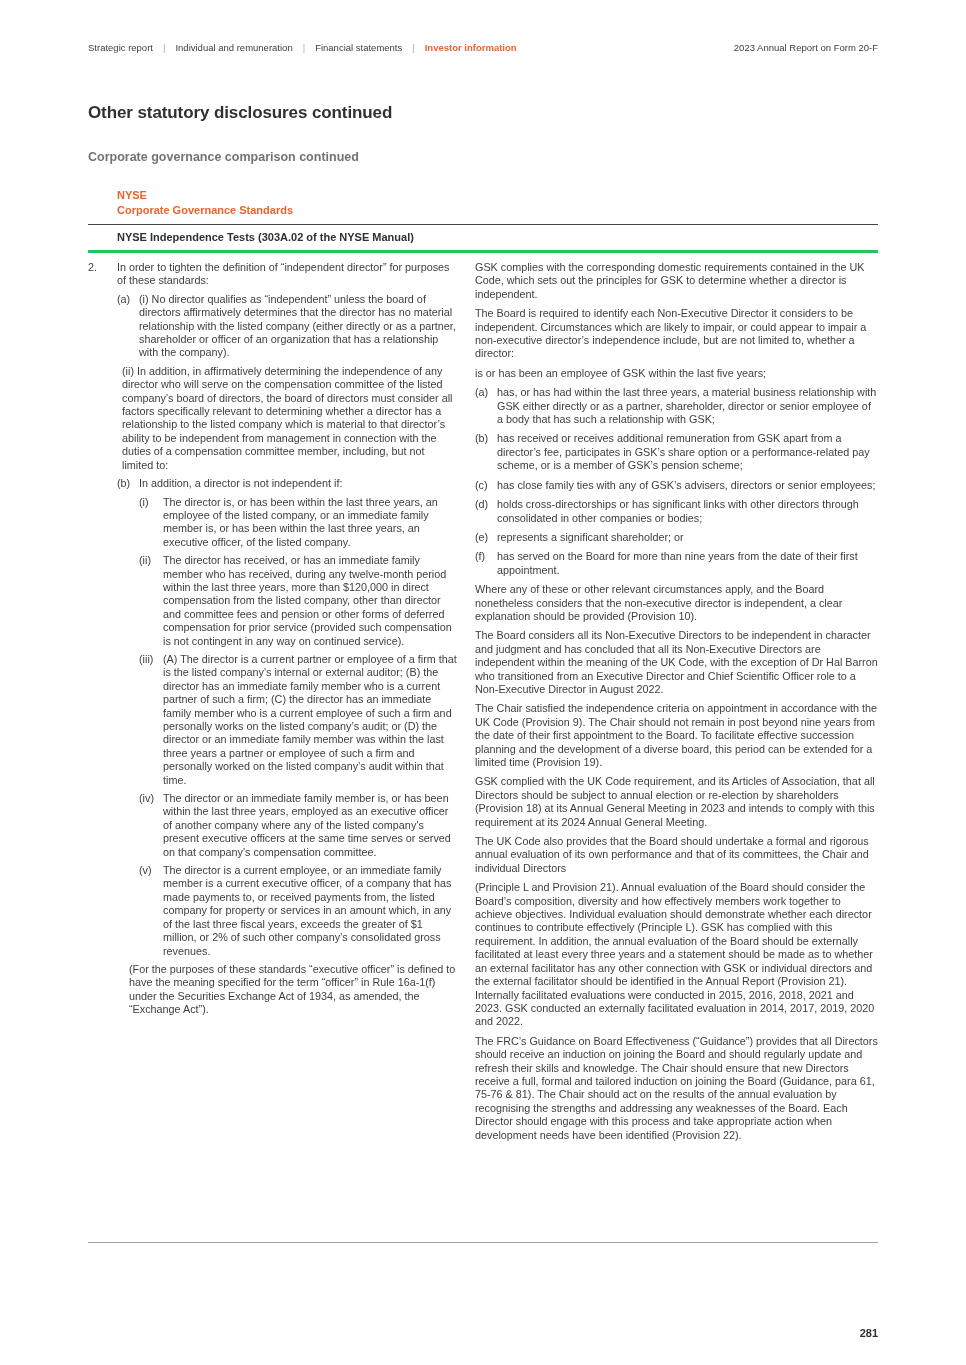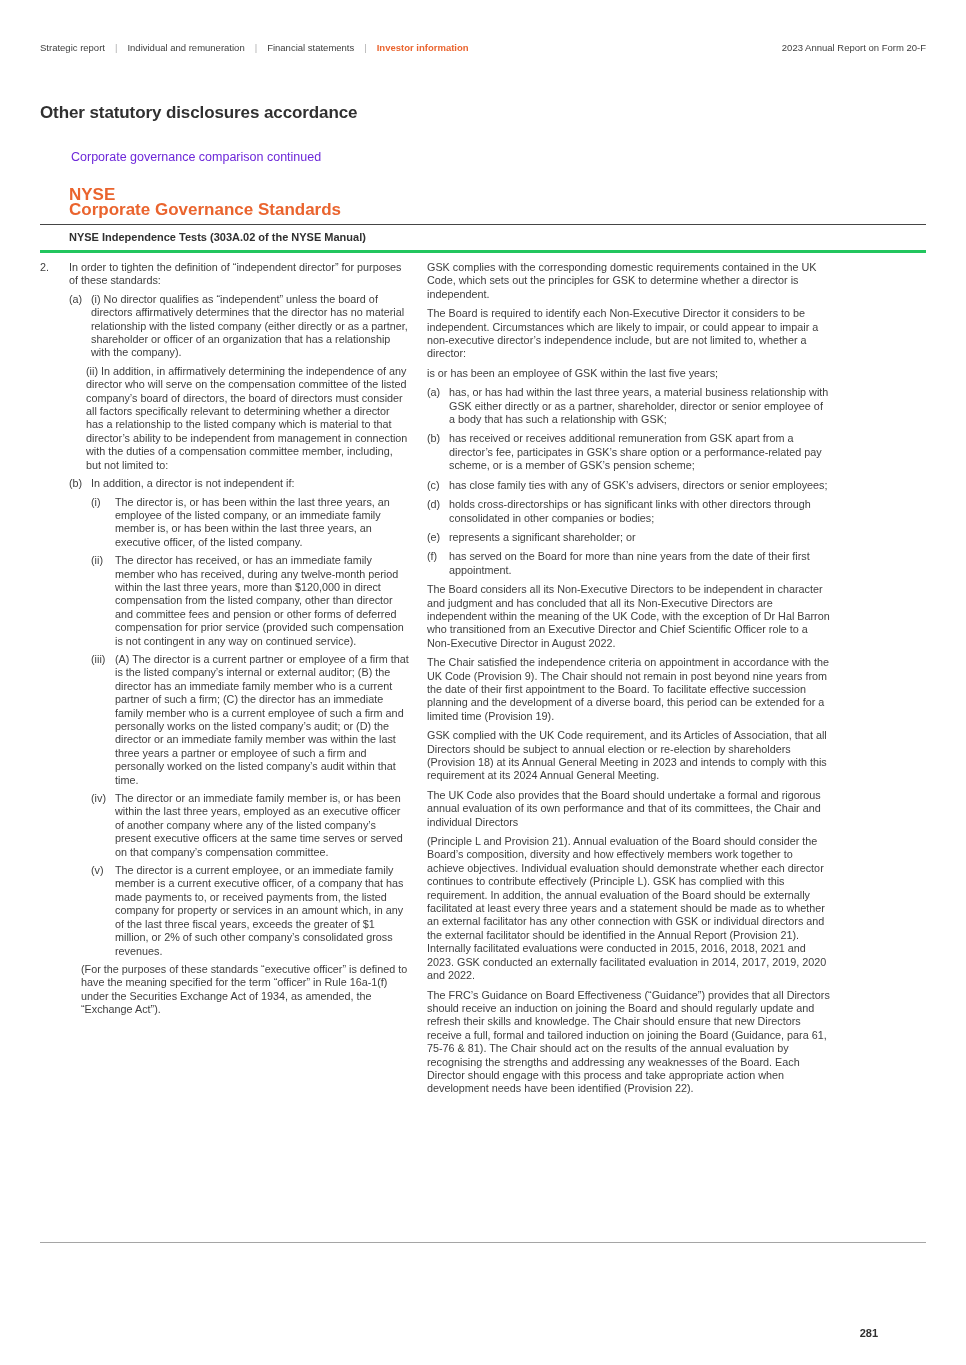--- a/index.html
+++ b/index.html
@@ -2,64 +2,64 @@
 <html style="--accent: #ea642e;"><head>
 <meta charset="utf-8">
 <style>
   * { margin:0; padding:0; box-sizing:border-box; }
   html,body { background:#ffffff; }
   body {
     width:966px; height:1365px; position:relative; overflow:hidden;
     font-family:"Liberation Sans","DejaVu Sans",sans-serif;
     color:#3e3e3e; -webkit-font-smoothing:antialiased;
   }
-  .page { padding:0 40px; }
+  .page { padding:0 88px; }
 
   
   .top-nav {
     padding-top:42px; display:flex; justify-content:space-between;
     font-size:9.5px; color:#3e3e3e; align-items:baseline;
   }
   .nav-left { display:flex; gap:10px; align-items:baseline; }
   .nav-item { cursor:pointer; }
   .nav-item.active { color:var(--accent); font-weight:bold; }
   .nav-sep { color:#b0b0b0; }
   .report-title { font-size:9.5px; color:#3e3e3e; }
 
   
   h1.page-title { margin-top:50px; font-size:17px; font-weight:600; color:#303030; letter-spacing:-0.1px; }
-  h2.page-subtitle { margin-top:27px; font-size:12.5px; font-weight:normal; color:#6d28d9;margin-left:31px; }
+  h2.page-subtitle { margin-top:27px; font-size:12.5px; font-weight:bold; color:#737373; }
 
   
   .gov-table { margin-top:24px; }
   .table-head {
     display:grid; grid-template-columns:369px 403px; column-gap:18px;
     border-bottom:1.5px solid #454545; padding-bottom:7px;
   }
-  .col-head { color:var(--accent); font-weight:bold; font-size:17px; line-height:14.5px; }
+  .col-head { color:var(--accent); font-weight:bold; font-size:11px; line-height:14.5px; }
   .col-head.left { padding-left:29px; }
   .section-row {
     padding:6px 0 7px 29px; font-size:11px; font-weight:bold; color:#303030;
     border-bottom:3px solid #22c55e;
   }
   .table-body {
     display:grid; grid-template-columns:369px 403px; column-gap:18px;
     padding-top:8px; padding-bottom:18px; min-height:990px;
     border-bottom:1px solid #a5a5a5;
     align-items:start;
   }
   .col-left, .col-right { font-size:10.8px; line-height:13.4px; color:#3e3e3e; }
 
   
   .block { margin-bottom:5px; }
   .block.item { display:flex; }
   .block.item .num { width:29px; flex:none; }
   .block.sub { display:flex; margin-left:29px; }
   .block.sub .lab { width:22px; flex:none; }
-  .block.sub-cont { margin-left:46px; }
+  .block.sub-cont { margin-left:34px; }
   .block.roman { display:flex; margin-left:51px; }
   .block.roman .lab { width:24px; flex:none; }
   .block.note { margin-left:41px; }
   .block .txt { flex:1; }
 
   
   .rblock { margin-bottom:6px; }
   .rblock.li { display:flex; }
   .rblock.li .lab { width:22px; flex:none; }
   .rblock .txt { flex:1; }
@@ -81,21 +81,21 @@
         <span class="nav-sep">|</span>
         <span class="nav-item">Individual and remuneration</span>
         <span class="nav-sep">|</span>
         <span class="nav-item">Financial statements</span>
         <span class="nav-sep">|</span>
         <span class="nav-item active">Investor information</span>
       </nav>
     <div class="report-title">2023 Annual Report on Form 20-F</div>
   </header>
 
-  <h1 class="page-title">Other statutory disclosures accordance</h1>
+  <h1 class="page-title">Other statutory disclosures continued</h1>
   <h2 class="page-subtitle">Corporate governance comparison continued</h2>
 
   <div class="gov-table">
 
     <div class="table-head">
       <div class="col-head left">
         <div>NYSE</div>
         <div>Corporate Governance Standards</div>
       </div>
     </div>
@@ -171,20 +171,23 @@
           </div>
           <div class="rblock li">
             <span class="lab">(e)</span>
             <div class="txt">represents a significant shareholder; or</div>
           </div>
           <div class="rblock li">
             <span class="lab">(f)</span>
             <div class="txt">has served on the Board for more than nine years from the date of their first appointment.</div>
           </div>
           <div class="rblock p">
+            <div class="txt">Where any of these or other relevant circumstances apply, and the Board nonetheless considers that the non-executive director is independent, a clear explanation should be provided (Provision 10).</div>
+          </div>
+          <div class="rblock p">
             <div class="txt">The Board considers all its Non-Executive Directors to be independent in character and judgment and has concluded that all its Non-Executive Directors are independent within the meaning of the UK Code, with the exception of Dr Hal Barron who transitioned from an Executive Director and Chief Scientific Officer role to a Non-Executive Director in August 2022.</div>
           </div>
           <div class="rblock p">
             <div class="txt">The Chair satisfied the independence criteria on appointment in accordance with the UK Code (Provision 9). The Chair should not remain in post beyond nine years from the date of their first appointment to the Board. To facilitate effective succession planning and the development of a diverse board, this period can be extended for a limited time (Provision 19).</div>
           </div>
           <div class="rblock p">
             <div class="txt">GSK complied with the UK Code requirement, and its Articles of Association, that all Directors should be subject to annual election or re-election by shareholders (Provision 18) at its Annual General Meeting in 2023 and intends to comply with this requirement at its 2024 Annual General Meeting.</div>
           </div>
           <div class="rblock p">
             <div class="txt">The UK Code also provides that the Board should undertake a formal and rigorous annual evaluation of its own performance and that of its committees, the Chair and individual Directors</div>

